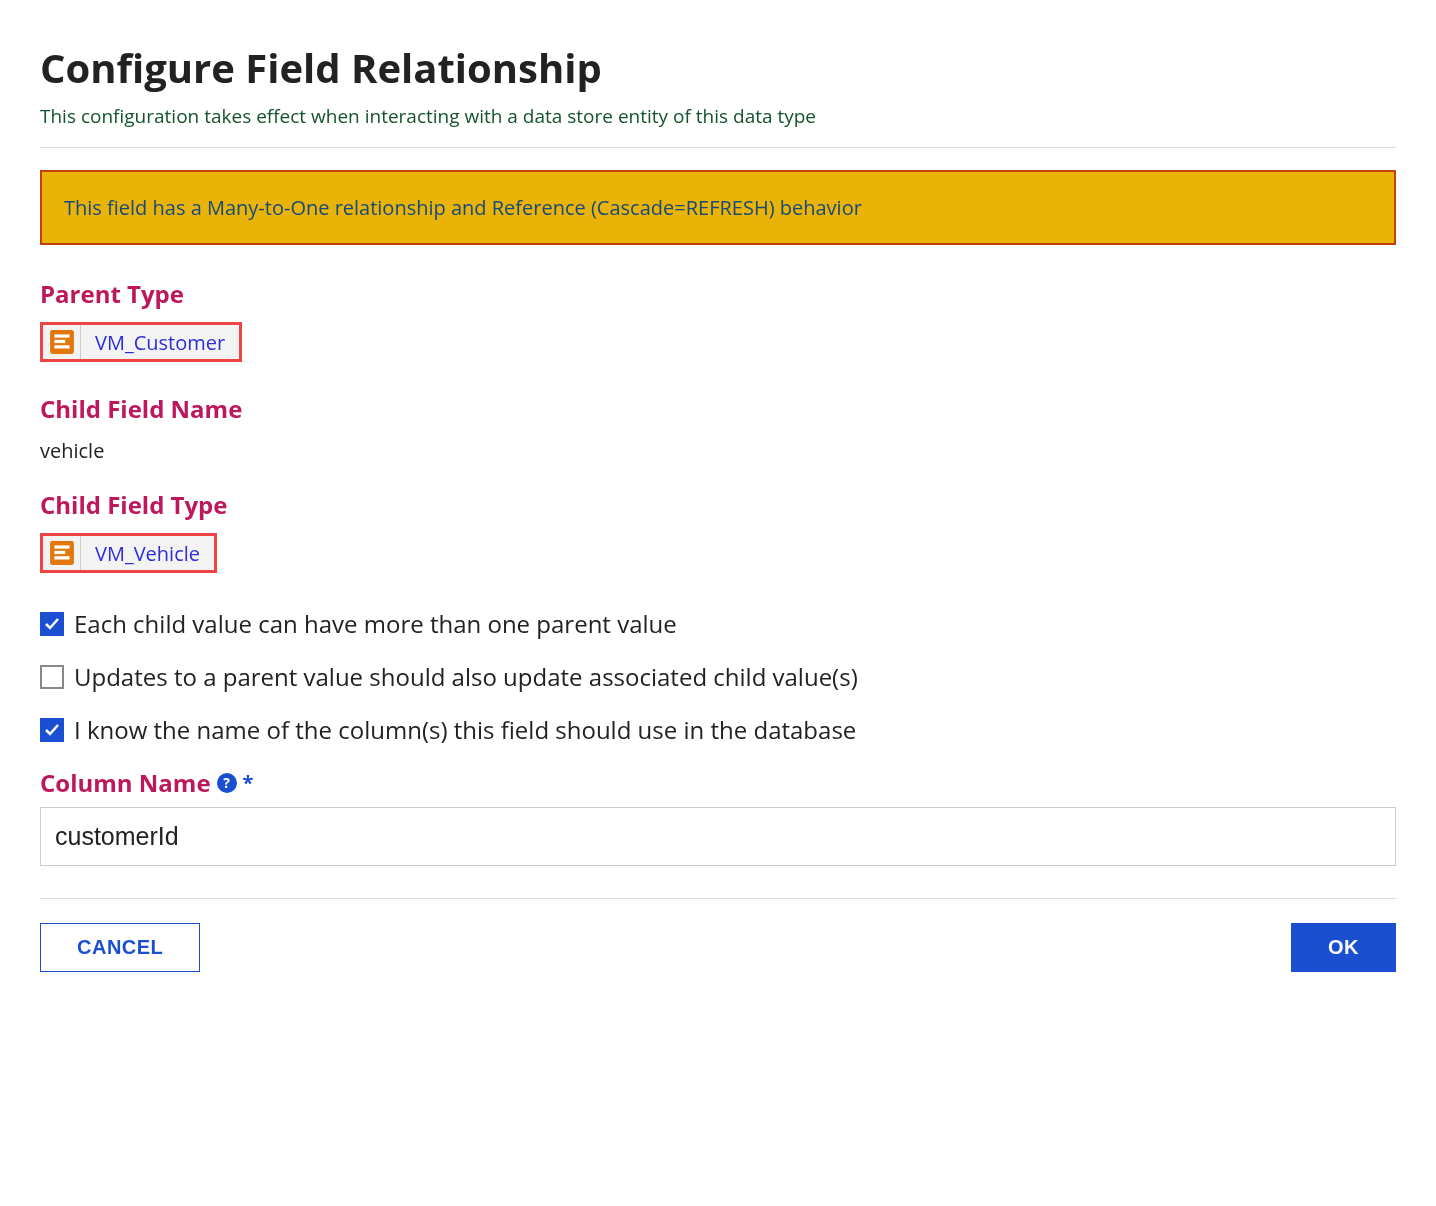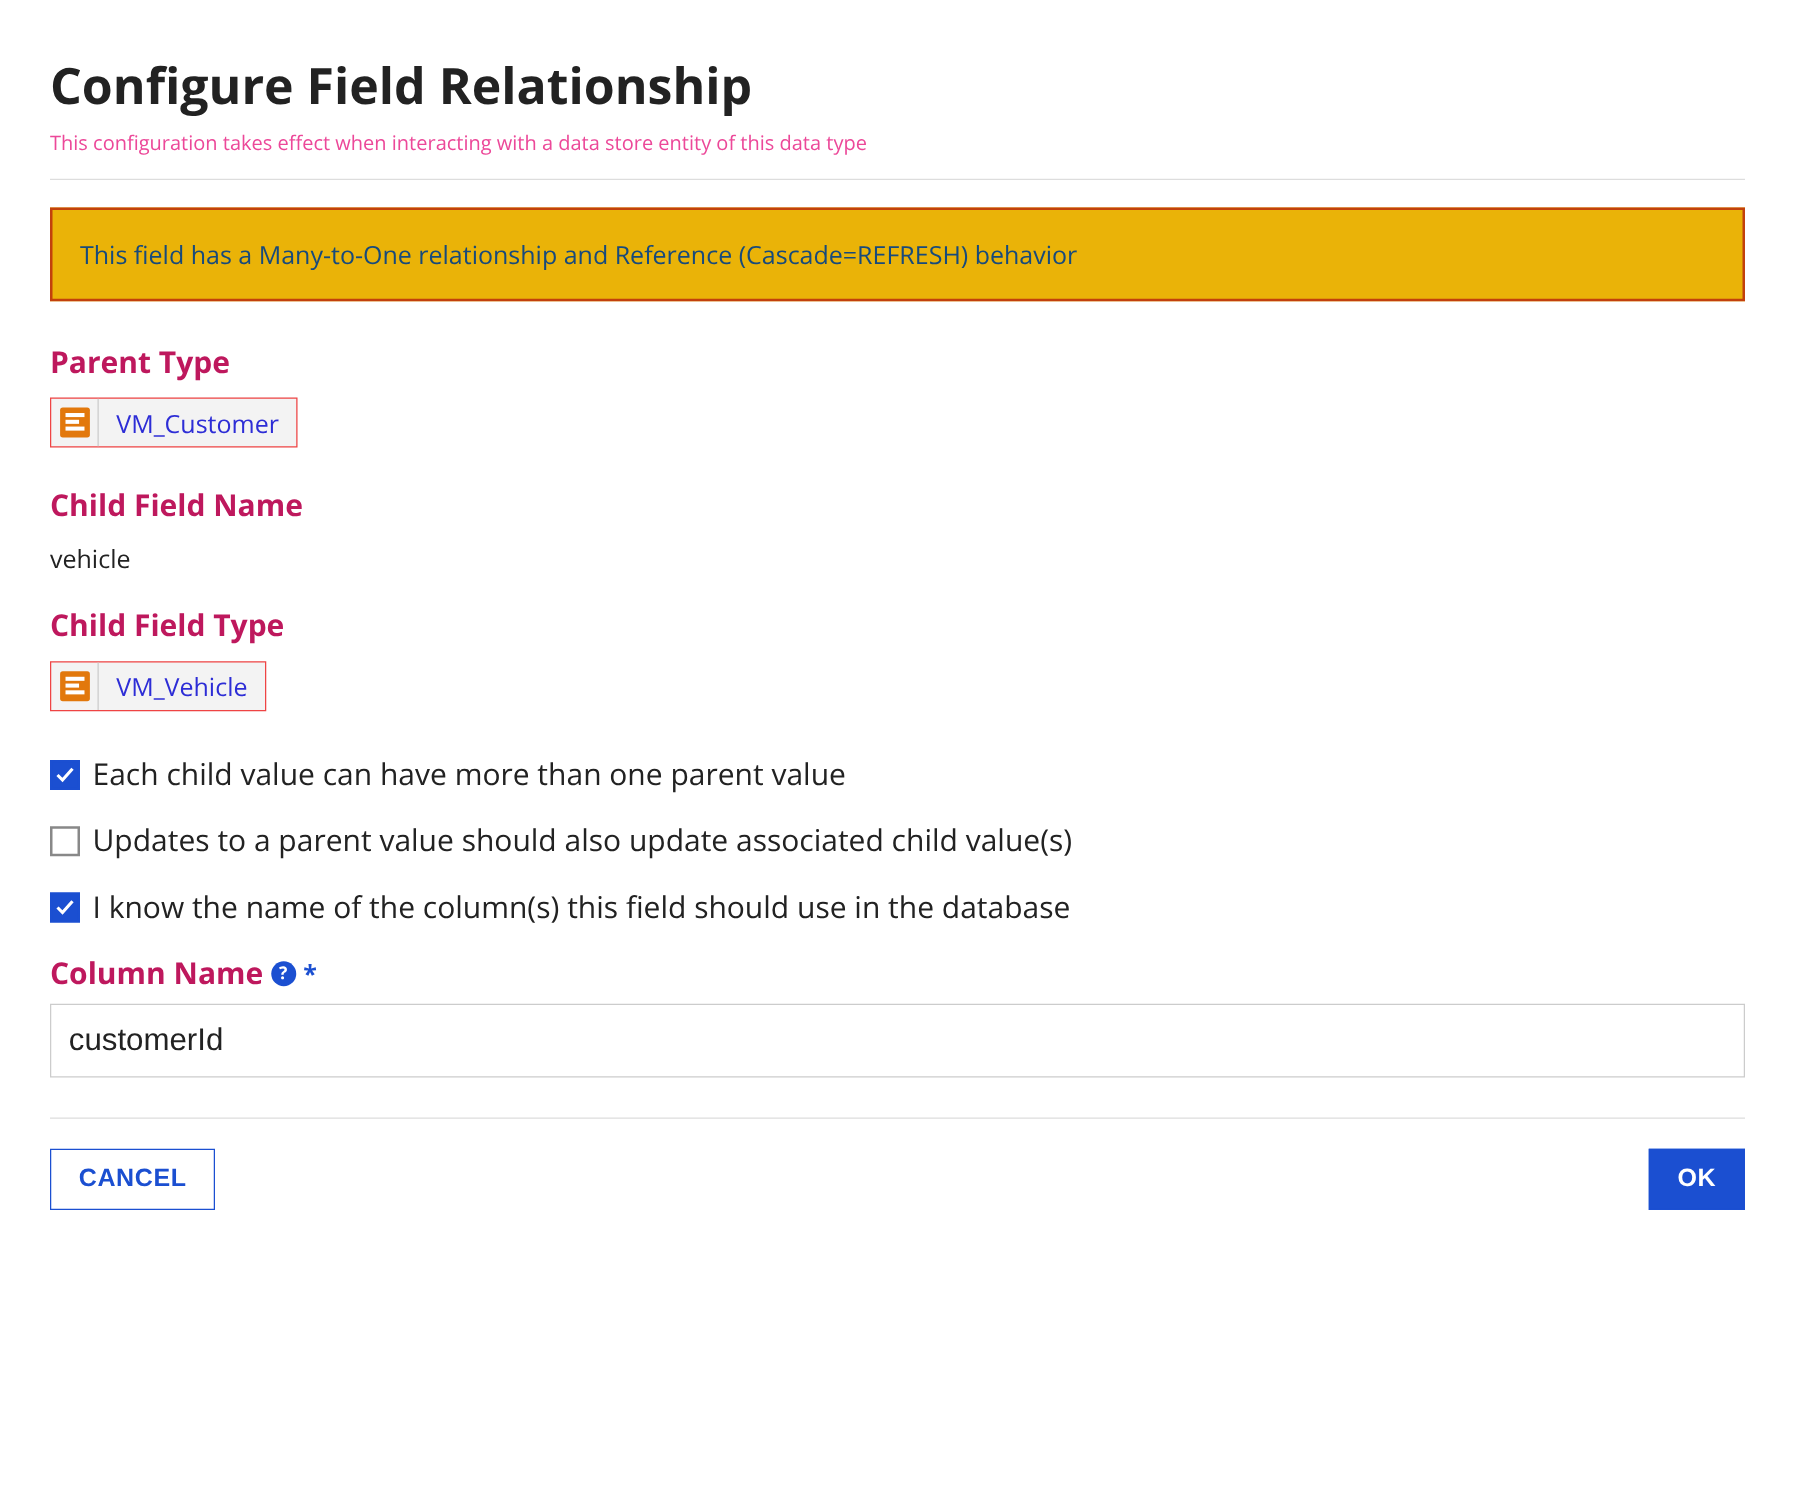--- a/index.html
+++ b/index.html
@@ -13,22 +13,22 @@
     width: 1436px;
   }
   h1.page-title {
     font-size: 40px;
     font-weight: 700;
     margin: 0 0 8px 0;
     color: #222;
   }
   p.page-subtitle {
     margin: 6px 0 18px 0;
-    font-size: 16px;
-    color: #ec4899;
+    font-size: 19px;
+    color: #14532d;
   }
   hr.divider {
     border: none;
     border-top: 1px solid #ddd;
     margin: 0 0 22px 0;
   }
   .info-banner {
     background: #eab308;
     border: 2px solid #c2410c;
     color: #174a7c;
@@ -38,21 +38,21 @@
   }
   .field-label {
     font-weight: 700;
     font-size: 24px;
     color: #be185d;
     margin: 6px 0 12px 0;
   }
   .type-chip {
     display: inline-flex;
     align-items: stretch;
-    border: 1px solid #ef4444;
+    border: 3px solid #ef4444;
     background: #f3f3f3;
     height: 40px;
     margin-bottom: 24px;
   }
   .type-chip .icon-box {
     width: 38px;
     display: flex;
     align-items: center;
     justify-content: center;
     border-right: 1px solid #ccc;
@@ -131,21 +131,21 @@
   .footer-bar {
     border-top: 1px solid #ddd;
     padding-top: 24px;
     display: flex;
     justify-content: space-between;
     align-items: center;
   }
   button.btn {
     font-size: 20px;
     font-weight: 600;
-    padding: 12px 22px;
+    padding: 12px 36px;
     cursor: pointer;
     letter-spacing: 0.5px;
   }
   button.btn-secondary {
     background: #fff;
     color: #1b4fd1;
     border: 1px solid #1b4fd1;
   }
   button.btn-primary {
     background: #1b4fd1;

